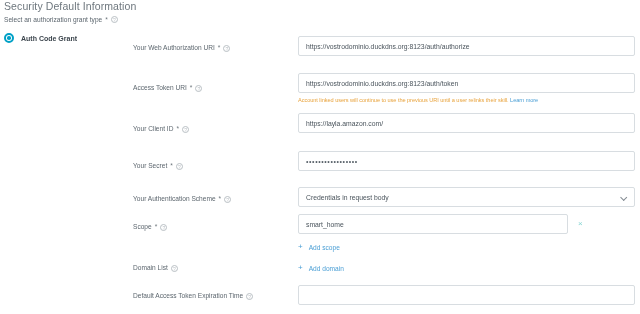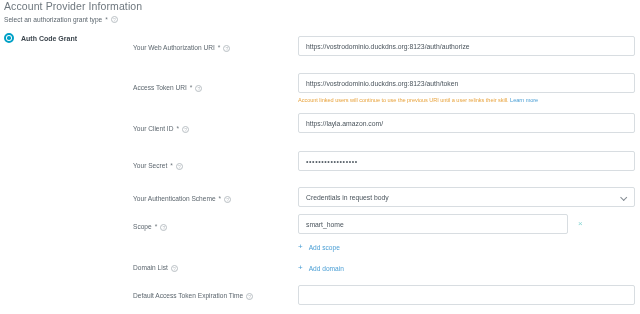--- a/index.html
+++ b/index.html
@@ -213,21 +213,21 @@
 
   .pw-dots {
     font-size: 7px;
     letter-spacing: 0.6px;
     color: #5a636b;
   }
 </style>
 </head>
 <body>
 
-<div class="page-title">Account Provider Information</div>
+<div class="page-title">Security Default Information</div>
 
 <div class="grant-type-label">
   <span>Select an authorization grant type</span>
     <span class="req">*</span>
   <span class="info-icon"></span>
 </div>
 
 <div class="radio-row">
   <span class="radio-outer"></span>
   <span class="radio-label">Auth Code Grant</span>

